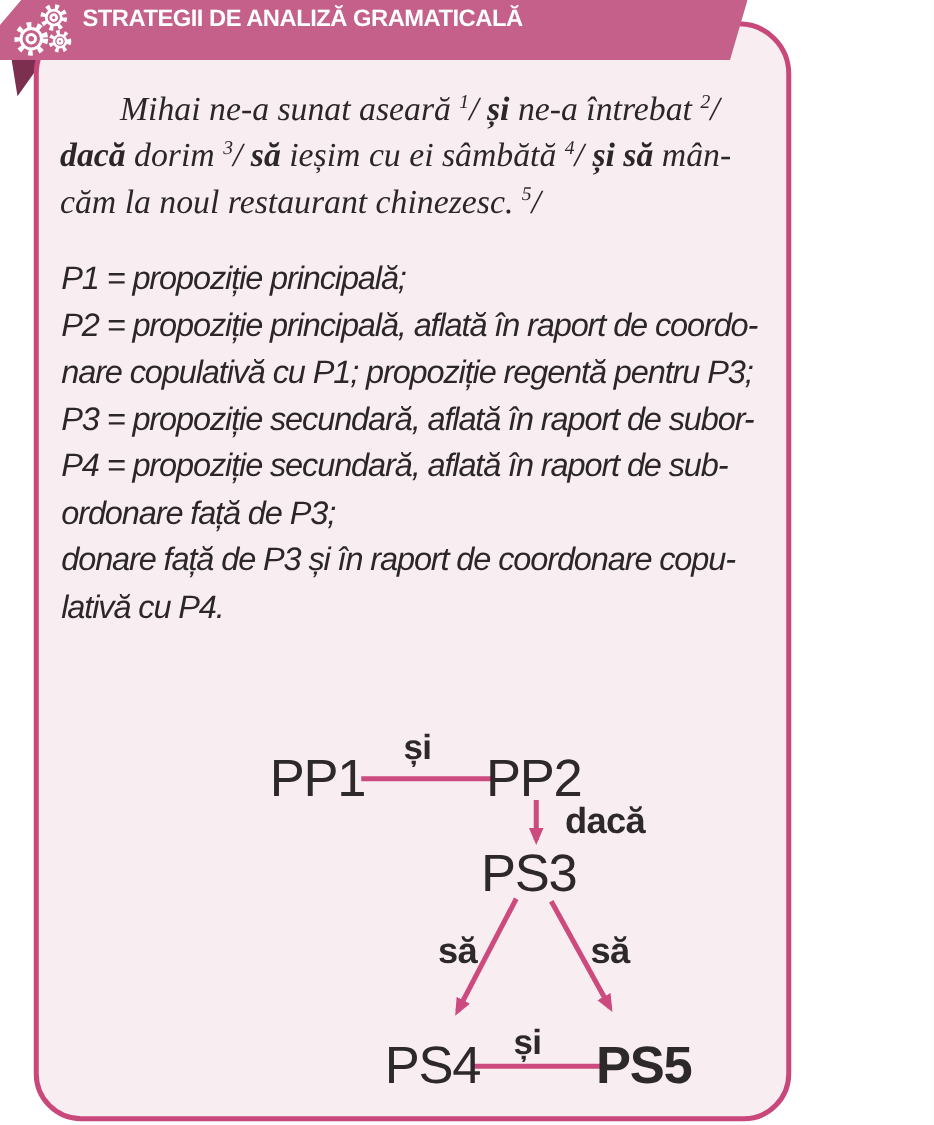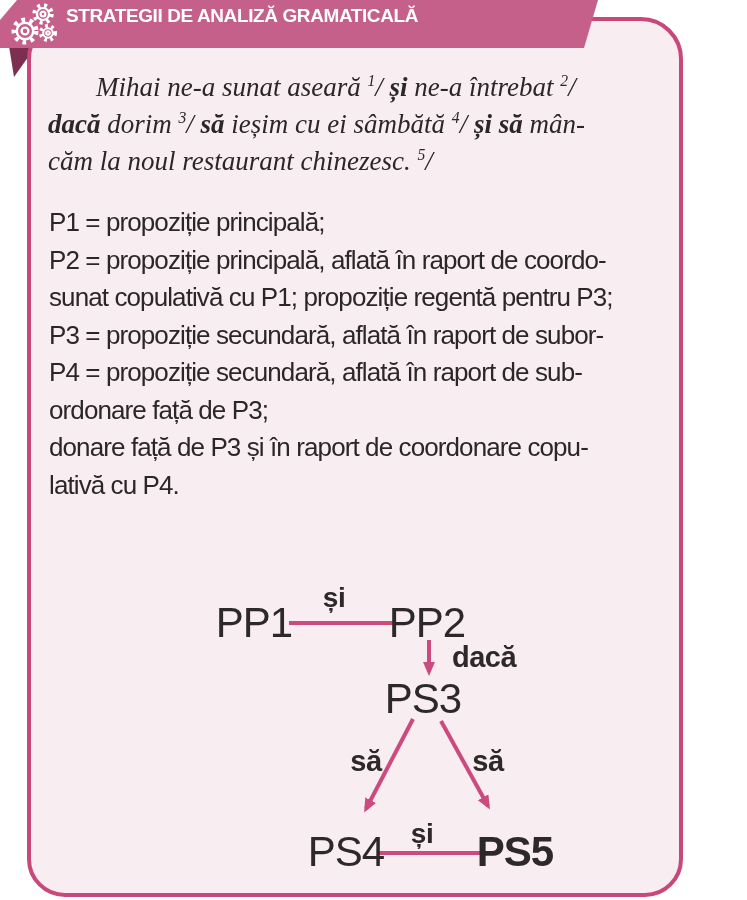--- a/index.html
+++ b/index.html
@@ -4,21 +4,21 @@
 <style>
   html,body{margin:0;padding:0;}
   body{
     width:747px;height:900px;position:relative;overflow:hidden;
     background:#ffffff;
     font-family:"Liberation Sans","DejaVu Sans",sans-serif;
     color:#2b2728;
   }
   
   .card{
-    position:absolute;left:27px;top:17px;width:656px;height:880px;
+    position:absolute;left:27px;top:17px;width:606px;height:880px;
     box-sizing:border-box;
     background:#f8edf0;
     border:4px solid #c8487b;
     border-radius:42px 42px 38px 38px;
     z-index:2;
   }
   
   .fold{
     position:absolute;left:0;top:0;width:60px;height:82px;
     background:#7c2f4e;
@@ -48,21 +48,21 @@
   }
   .sent-line{white-space:nowrap;}
   .sent-line1{text-indent:48px;}
   .sentence .b{font-weight:700;}
   .sentence sup{font-size:0.58em;line-height:0;vertical-align:super;}
   
   .analysis{
     position:absolute;left:18px;top:183px;width:690px;
     font-size:26px;line-height:37.5px;letter-spacing:-0.9px;color:#2b2728;
   }
-  .analysis .pline{white-space:nowrap;}
+  .analysis .pline{white-space:nowrap;font-style:italic;}
   
   .diagram{position:absolute;left:0;top:578px;width:747px;height:322px;z-index:4;}
   .diagram svg{position:absolute;left:0;top:0;}
   .dnode{
     position:absolute;width:100px;margin-left:-50px;text-align:center;
     font-size:42px;letter-spacing:-1px;color:#2d292b;height:34px;line-height:34px;
   }
   .dlabel{
     position:absolute;font-weight:700;color:#2d292b;height:32px;line-height:32px;
     letter-spacing:-0.5px;
@@ -80,21 +80,21 @@
 
   <div class="sentence">
     <div class="sent-line sent-line1"><span>Mihai ne-a sunat aseară </span><sup>1</sup><span>/ </span><span class="b">și</span><span> ne-a întrebat </span><sup>2</sup><span>/</span></div>
     <div class="sent-line"><span class="b">dacă</span><span> dorim </span><sup>3</sup><span>/ </span><span class="b">să</span><span> ieșim cu ei sâmbătă </span><sup>4</sup><span>/ </span><span class="b">și să</span><span> mân-</span></div>
     <div class="sent-line"><span>căm la noul restaurant chinezesc. </span><sup>5</sup><span>/</span></div>
   </div>
 
   <div class="analysis">
     <div class="pline">P1 = propoziție principală;</div>
     <div class="pline">P2 = propoziție principală, aflată în raport de coordo-</div>
-    <div class="pline">sunat copulativă cu P1; propoziție regentă pentru P3;</div>
+    <div class="pline">nare copulativă cu P1; propoziție regentă pentru P3;</div>
     <div class="pline">P3 = propoziție secundară, aflată în raport de subor-</div>
     <div class="pline">P4 = propoziție secundară, aflată în raport de sub-</div>
     <div class="pline">ordonare față de P3;</div>
     <div class="pline">donare față de P3 și în raport de coordonare copu-</div>
     <div class="pline">lativă cu P4.</div>
   </div>
 
 </div>
 
 <div class="diagram">

